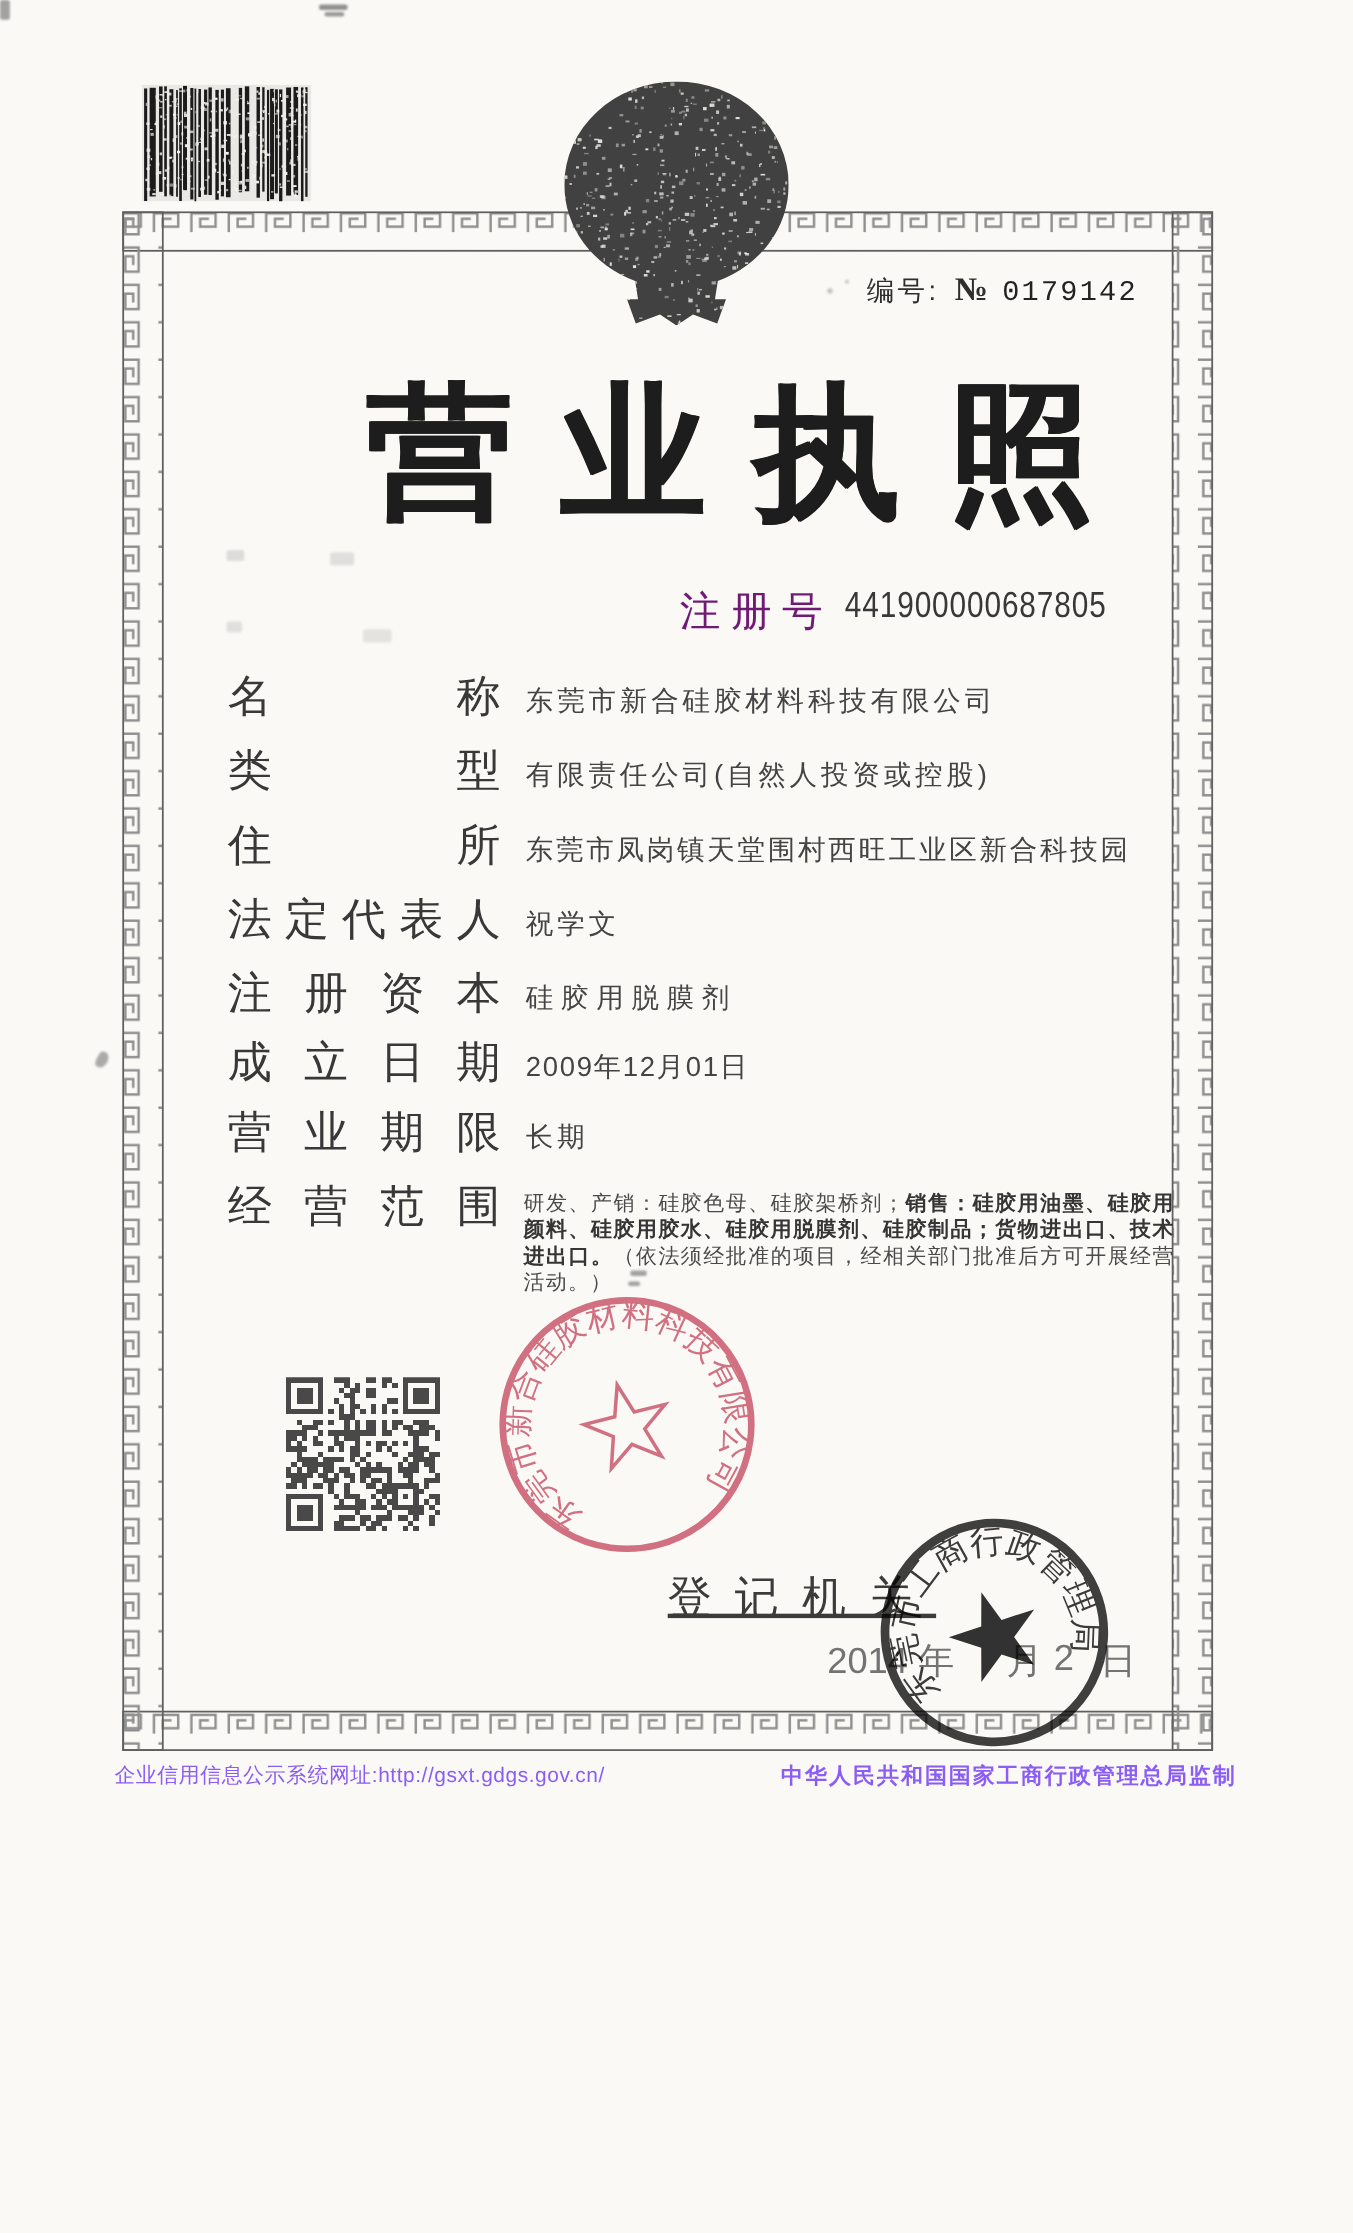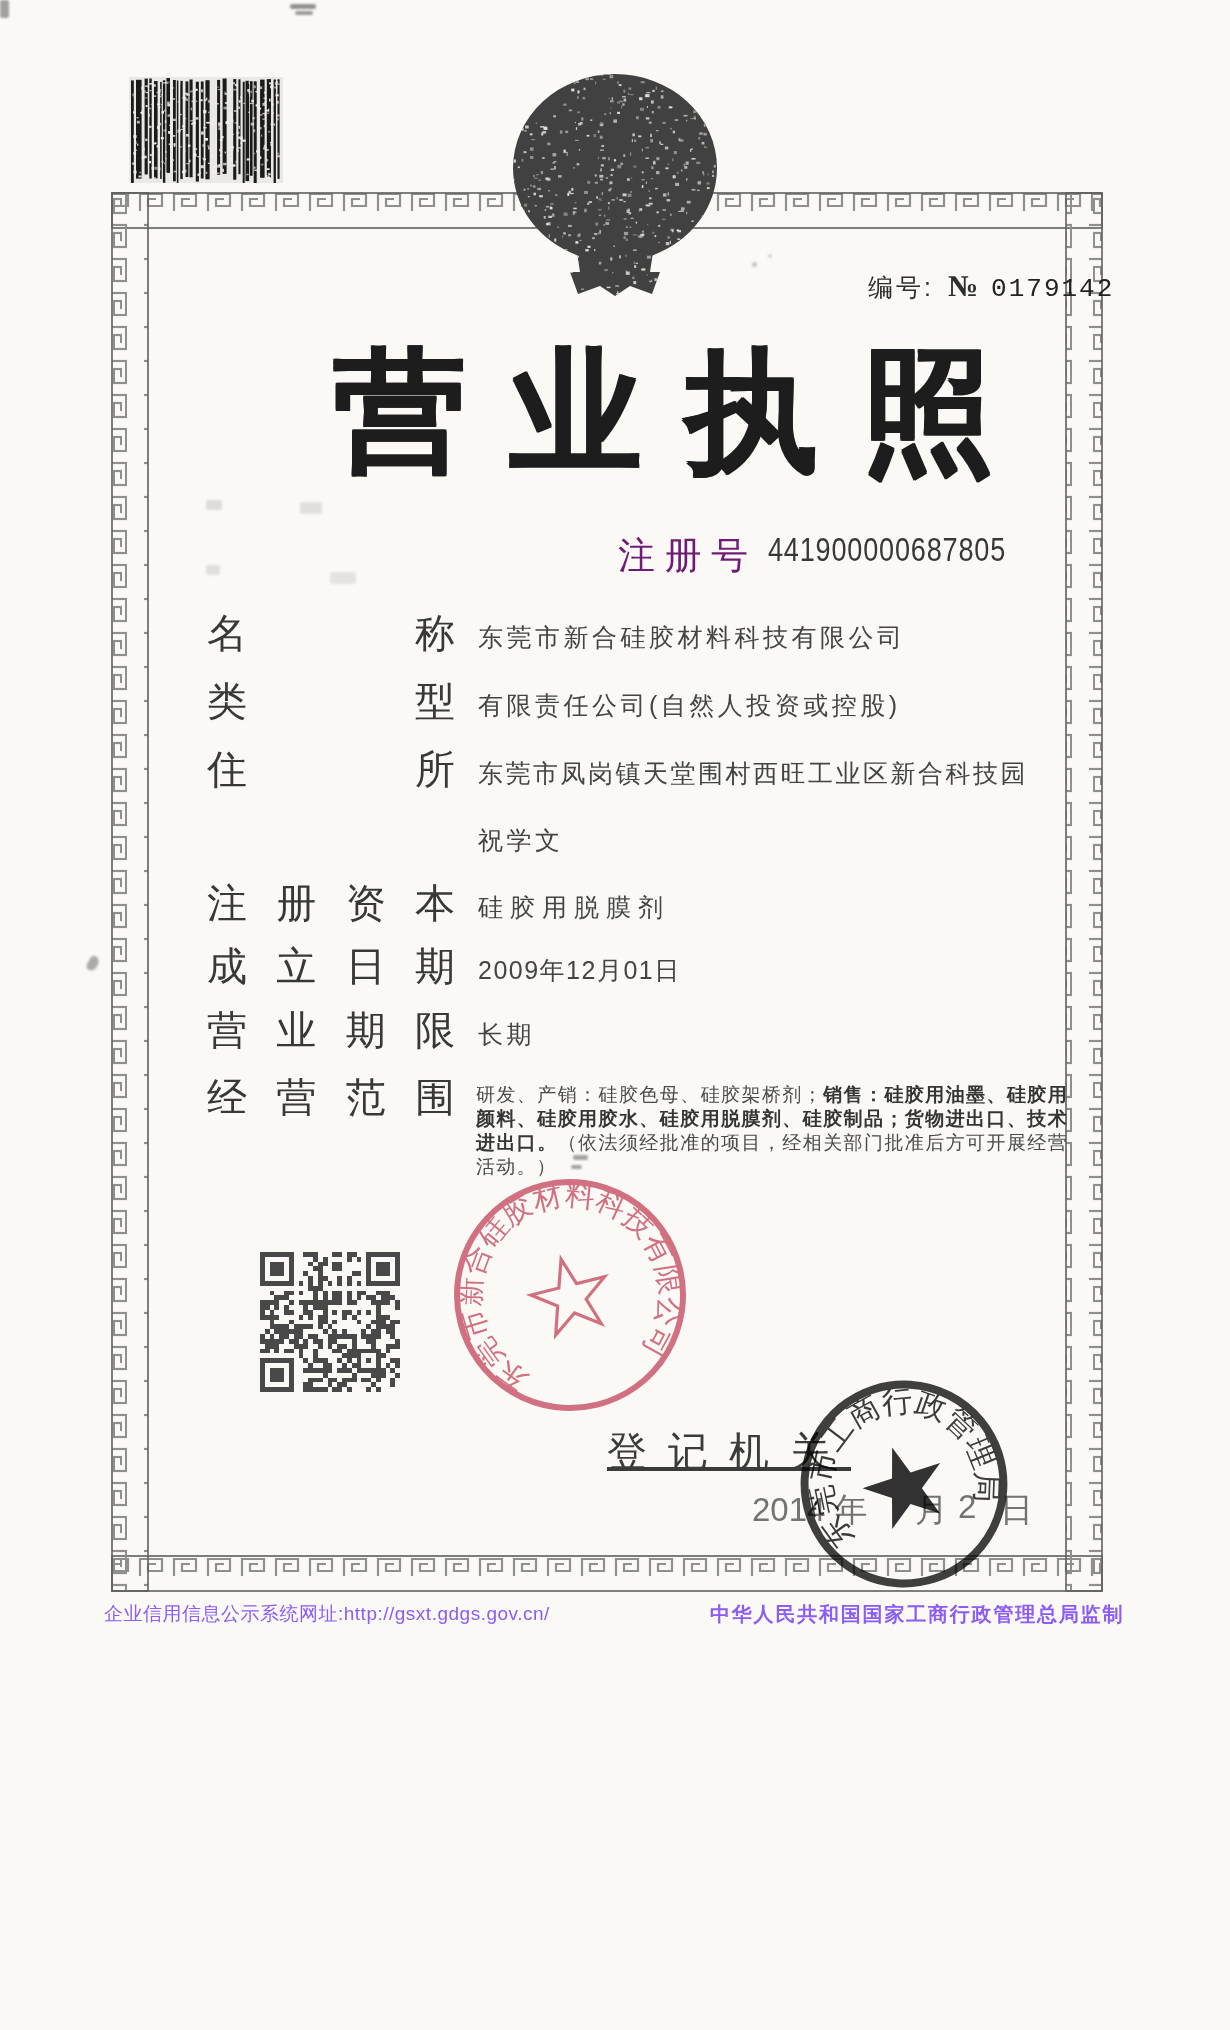--- a/index.html
+++ b/index.html
@@ -1,20 +1,20 @@
 <!DOCTYPE html>
 <html><head>
 <meta charset="utf-8">
 <style>
   html,body{margin:0;padding:0;}
   .page{position:relative;width:1230px;height:2030px;background:#faf9f6;overflow:hidden;
         font-family:"Liberation Sans",sans-serif;color:#3a3a3a;}
   .abs{position:absolute;}
   
-  .serial{top:247px;left:868px;font-size:25px;color:#2e2e2e;letter-spacing:3px;white-space:nowrap;margin-top:22px;}
+  .serial{top:247px;left:788px;font-size:25px;color:#2e2e2e;letter-spacing:3px;white-space:nowrap;}
   .serial .mark{font-family:"Liberation Serif",serif;font-weight:bold;font-size:30px;margin:0 10px 0 14px;}
   .serial .num{font-family:"Liberation Mono",monospace;font-size:26px;letter-spacing:2px;color:#222;}
   .cert-title{top:338px;left:293px;font-size:132px;font-weight:700;color:#1d1d1d;
       letter-spacing:44px;white-space:nowrap;line-height:1.1;
       text-shadow:1.5px 0 0 currentColor,0 1.5px 0 currentColor,1.5px 1.5px 0 currentColor;margin-left:40px;}
   .regno-label{top:531px;left:618px;width:130px;font-size:37px;color:#701a75;
       text-align:justify;text-align-last:justify;}
   .regno-value{top:531px;left:768px;font-size:33px;color:#383838;letter-spacing:1px;
       transform:scaleX(.82);transform-origin:left top;white-space:nowrap;}
   
@@ -940,20 +940,21 @@
 
   <div class="abs flabel r1">名称</div>
   <div class="abs fvalue v1">东莞市新合硅胶材料科技有限公司</div>
 
   <div class="abs flabel r2">类型</div>
   <div class="abs fvalue v2">有限责任公司(自然人投资或控股)</div>
 
   <div class="abs flabel r3">住所</div>
   <div class="abs fvalue v3" style="letter-spacing:2.5px">东莞市凤岗镇天堂围村西旺工业区新合科技园</div>
 
+  <div class="abs flabel r4">法定代表人</div>
   <div class="abs fvalue v4">祝学文</div>
 
   <div class="abs flabel r5">注册资本</div>
   <div class="abs fvalue v5" style="letter-spacing:7px">硅胶用脱膜剂</div>
 
   <div class="abs flabel r6">成立日期</div>
   <div class="abs fvalue v6" style="letter-spacing:1.5px">2009年12月01日</div>
 
   <div class="abs flabel r7">营业期限</div>
   <div class="abs fvalue v7">长期</div>

